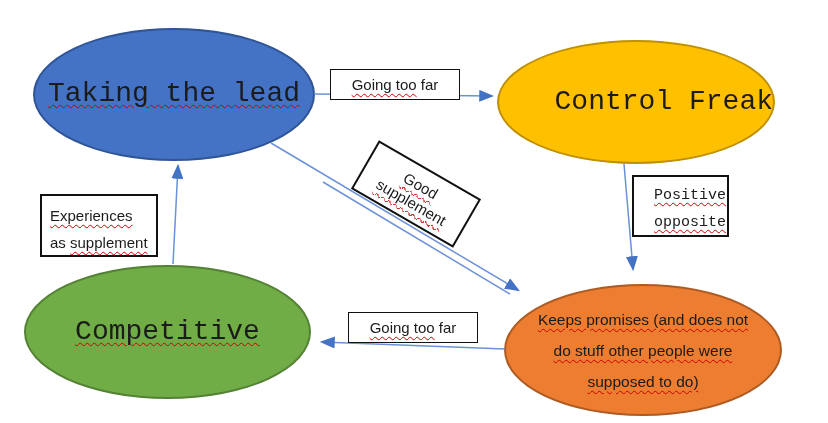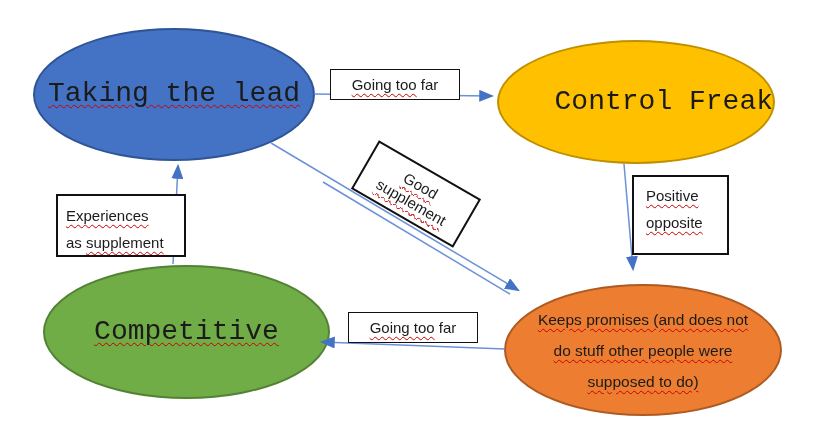--- a/index.html
+++ b/index.html
@@ -8,21 +8,21 @@
     font-family:"Liberation Sans",sans-serif;color:#1b1b1b;overflow:hidden;
   }
   
   .node{
     position:absolute;border-radius:50%;box-sizing:border-box;
     border:2.5px solid #000;display:flex;align-items:center;justify-content:center;
     text-align:center;z-index:1;
   }
   .node-blue  {left:33px; top:28px; width:282px;height:133px;}
   .node-yellow{left:497px;top:40px; width:278px;height:124px;justify-content:flex-end;}
-  .node-green {left:43px; top:265px;width:287px;height:134px;align-items:center;}
+  .node-green {left:24px; top:265px;width:287px;height:134px;align-items:center;}
   .node-orange{left:504px;top:284px;width:278px;height:132px;}
   .node-label-lg{font-size:28px;line-height:1.1;font-family:Liberation Mono, monospace;}
   .node-label-sm{font-size:15.5px;line-height:31px;width:262px;}
   
   .squiggle{
     text-decoration-line:underline;
     text-decoration-style:wavy;
     text-decoration-color:var(--squiggle,#cc0000);
     text-decoration-thickness:1px;
     text-underline-offset:3px;
@@ -30,22 +30,22 @@
   
   .edges{position:absolute;left:0;top:0;width:828px;height:423px;z-index:2;}
   
   .box{
     position:absolute;background:#ffffff;border:1.5px solid #111111;
     box-sizing:border-box;font-size:15px;color:#1b1b1b;z-index:3;
   }
   .box-center{display:flex;align-items:center;justify-content:center;margin-top:13px;}
   .box-gtf-top   {left:330px;top:56px; width:130px;height:31px;}
   .box-gtf-bottom{left:348px;top:299px;width:130px;height:31px;}
-  .box-pos{left:632px;top:175px;width:97px; height:80px;padding:5px 0 0 12px;line-height:27px;border-width:2px;}
-  .box-exp{left:56px; top:194px;width:130px;height:63px;padding:6px 0 8px 8px; line-height:27px;border-width:2px;}
+  .box-pos{left:632px;top:175px;width:97px; height:62px;padding:5px 0 0 20px;line-height:27px;border-width:2px;font-family:Liberation Mono, monospace;}
+  .box-exp{left:40px; top:194px;width:118px;height:63px;padding:6px 0 8px 8px; line-height:27px;border-width:2px;}
   .box-good{
     left:357px;top:166px;width:118px;height:56px;border-width:2px;
     transform:rotate(30deg);display:flex;flex-direction:column;
     align-items:center;justify-content:center;font-size:15px;line-height:19px;
     text-align:center;
   }
 </style>
 </head>
 <body>
 

